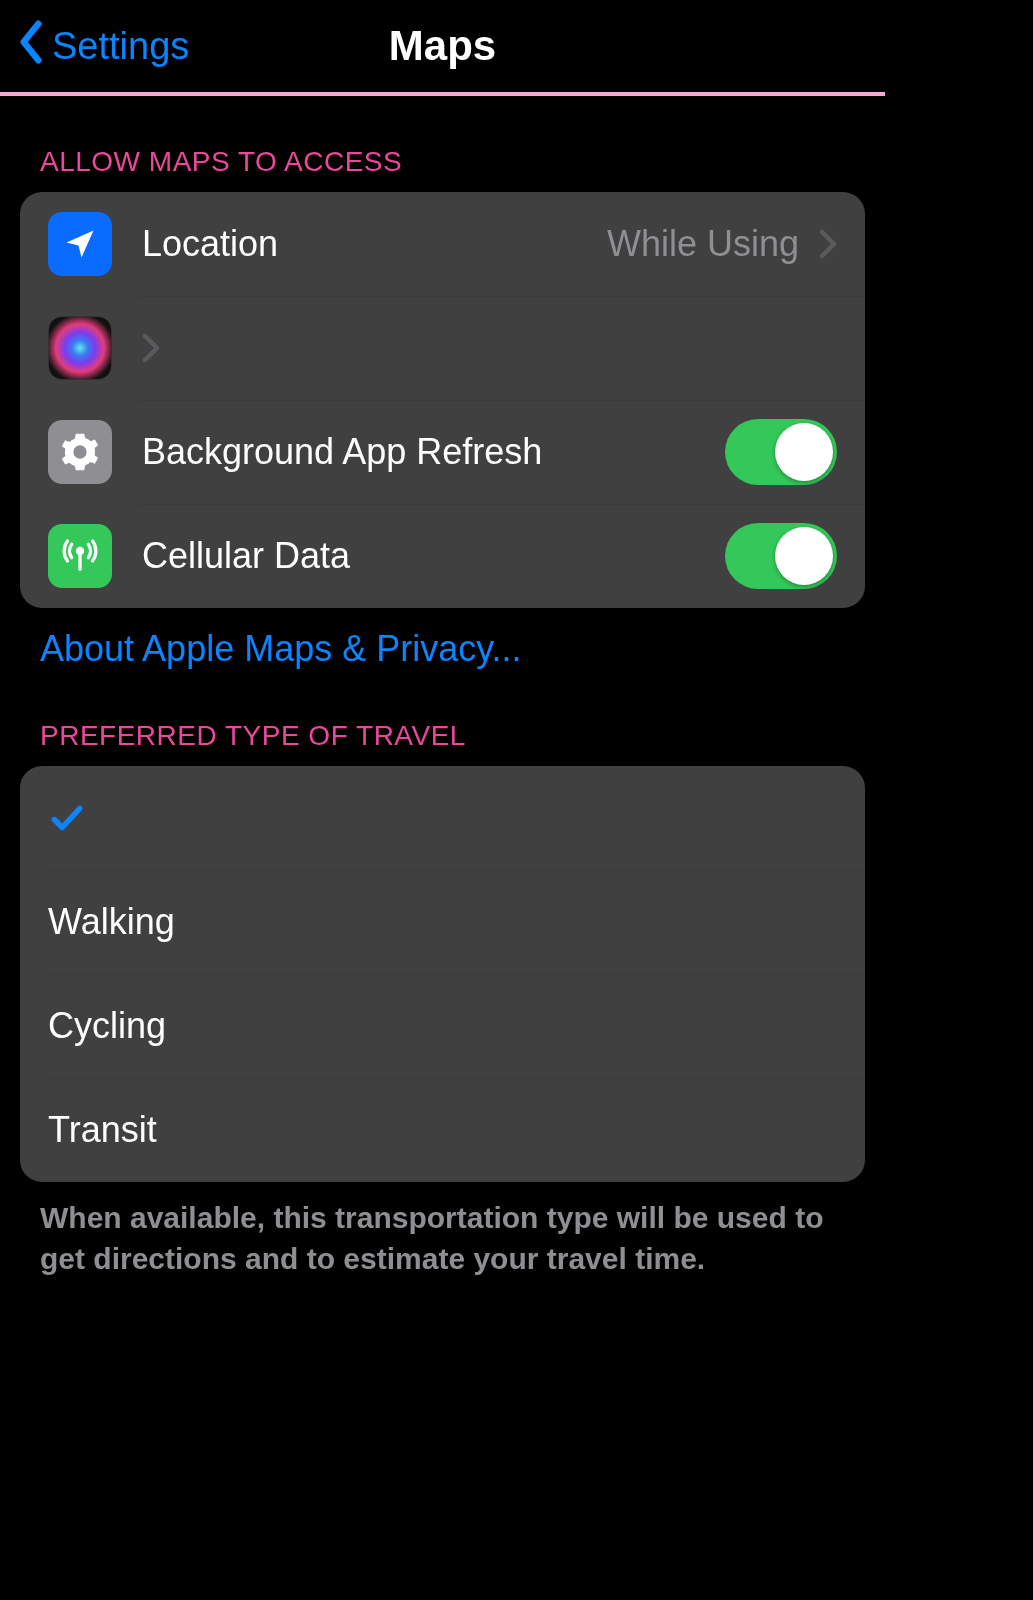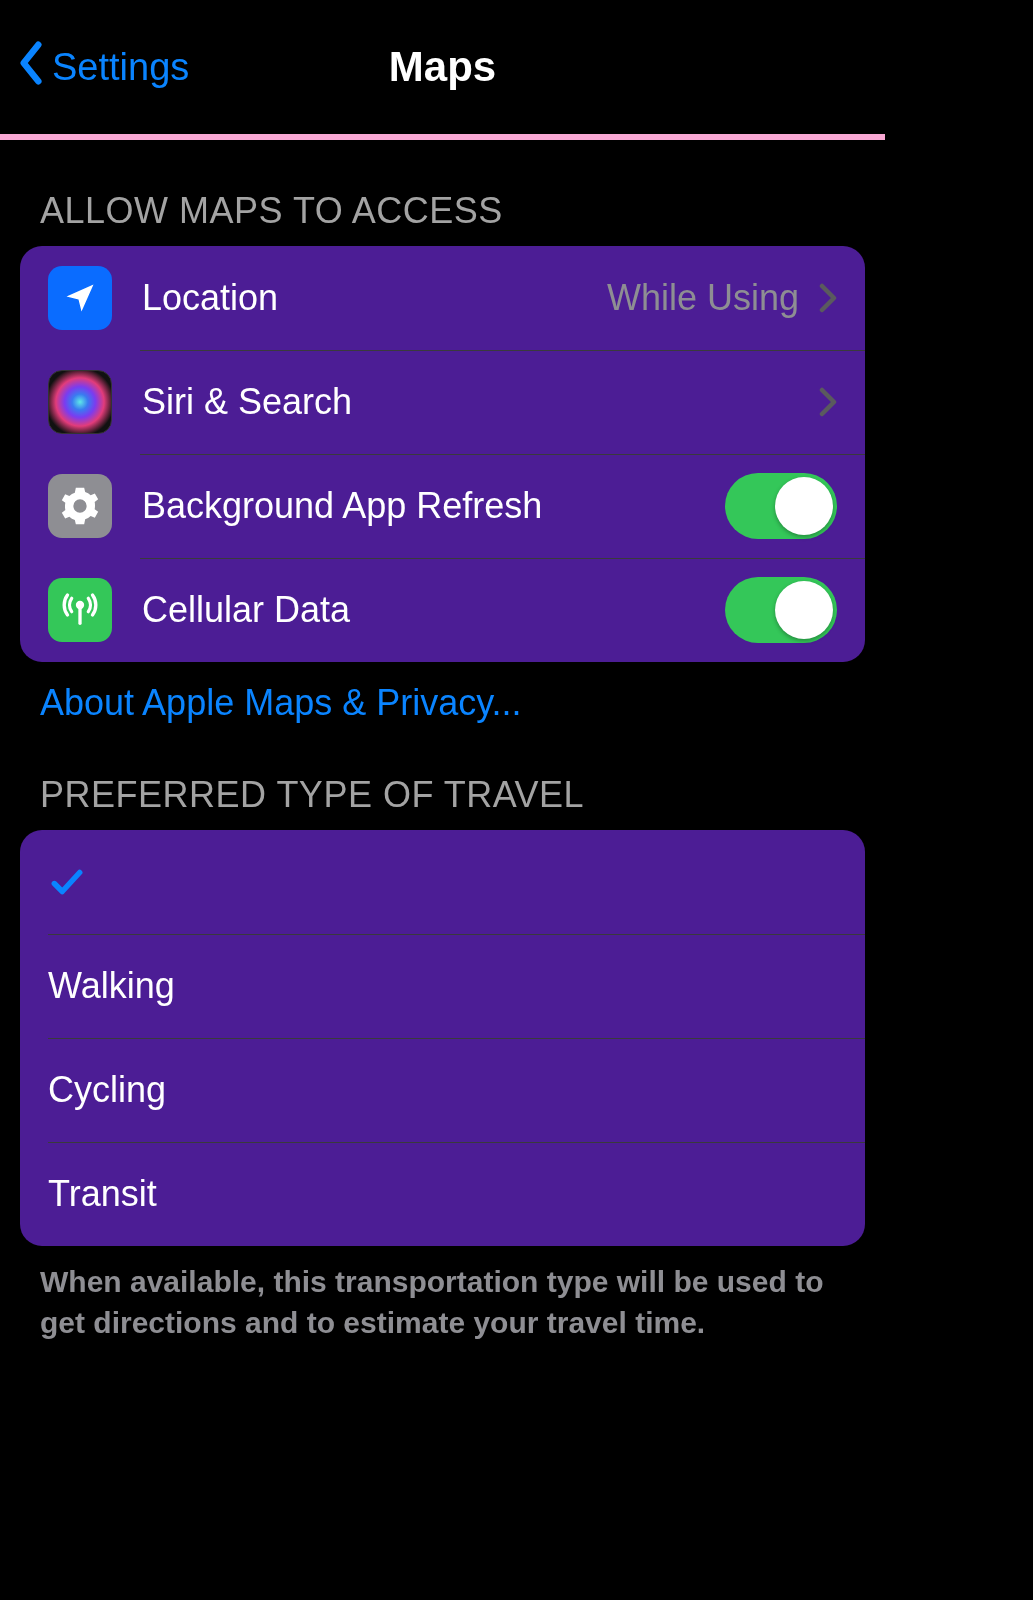--- a/index.html
+++ b/index.html
@@ -8,22 +8,22 @@
     background: #000;
     color: #fff;
     font-family: -apple-system, "Helvetica Neue", Helvetica, Arial, sans-serif;
     -webkit-font-smoothing: antialiased;
   }
   body { padding-bottom: 40px; }
 
   
   .nav {
     position: relative;
-    height: 140px;
-    border-bottom: 6px solid #f9a8d4;
+    height: 96px;
+    border-bottom: 4px solid #f9a8d4;
     display: flex;
     align-items: center;
   }
   .nav-back {
     display: flex;
     align-items: center;
     gap: 8px;
     padding-left: 18px;
     color: #0a84ff;
     font-size: 38px;
@@ -34,30 +34,30 @@
     position: absolute;
     left: 0; right: 0;
     text-align: center;
     font-size: 42px;
     font-weight: 600;
     pointer-events: none;
   }
 
   
   .section-header {
-    color: #a3a3a3;
-    font-size: 36px;
+    color: #ec4899;
+    font-size: 28px;
     letter-spacing: 0.5px;
     padding: 50px 40px 14px 40px;
     text-transform: uppercase;
   }
 
   
   .group {
-    background: #4c1d95;
+    background: #404040;
     border-radius: 22px;
     margin: 0 20px;
     overflow: hidden;
   }
 
   
   .row {
     display: flex;
     align-items: center;
     min-height: 104px;
@@ -180,21 +180,20 @@
     <div class="row-value">While Using</div>
     <span class="chevron">
       <svg viewBox="0 0 12 20" fill="none" stroke="currentColor" stroke-width="3" stroke-linecap="round" stroke-linejoin="round">
           <polyline points="2,2 10,10 2,18"></polyline>
         </svg>
     </span>
   </div>
 
   <div class="row with-icon">
     <div class="row-icon ic-siri"></div>
-    <div class="row-label">Siri &amp; Search</div>
     <span class="chevron">
       <svg viewBox="0 0 12 20" fill="none" stroke="currentColor" stroke-width="3" stroke-linecap="round" stroke-linejoin="round">
           <polyline points="2,2 10,10 2,18"></polyline>
         </svg>
     </span>
   </div>
 
   <div class="row with-icon">
     <div class="row-icon ic-gear">
       <svg width="40" height="40" viewBox="0 0 24 24" fill="#fff">

